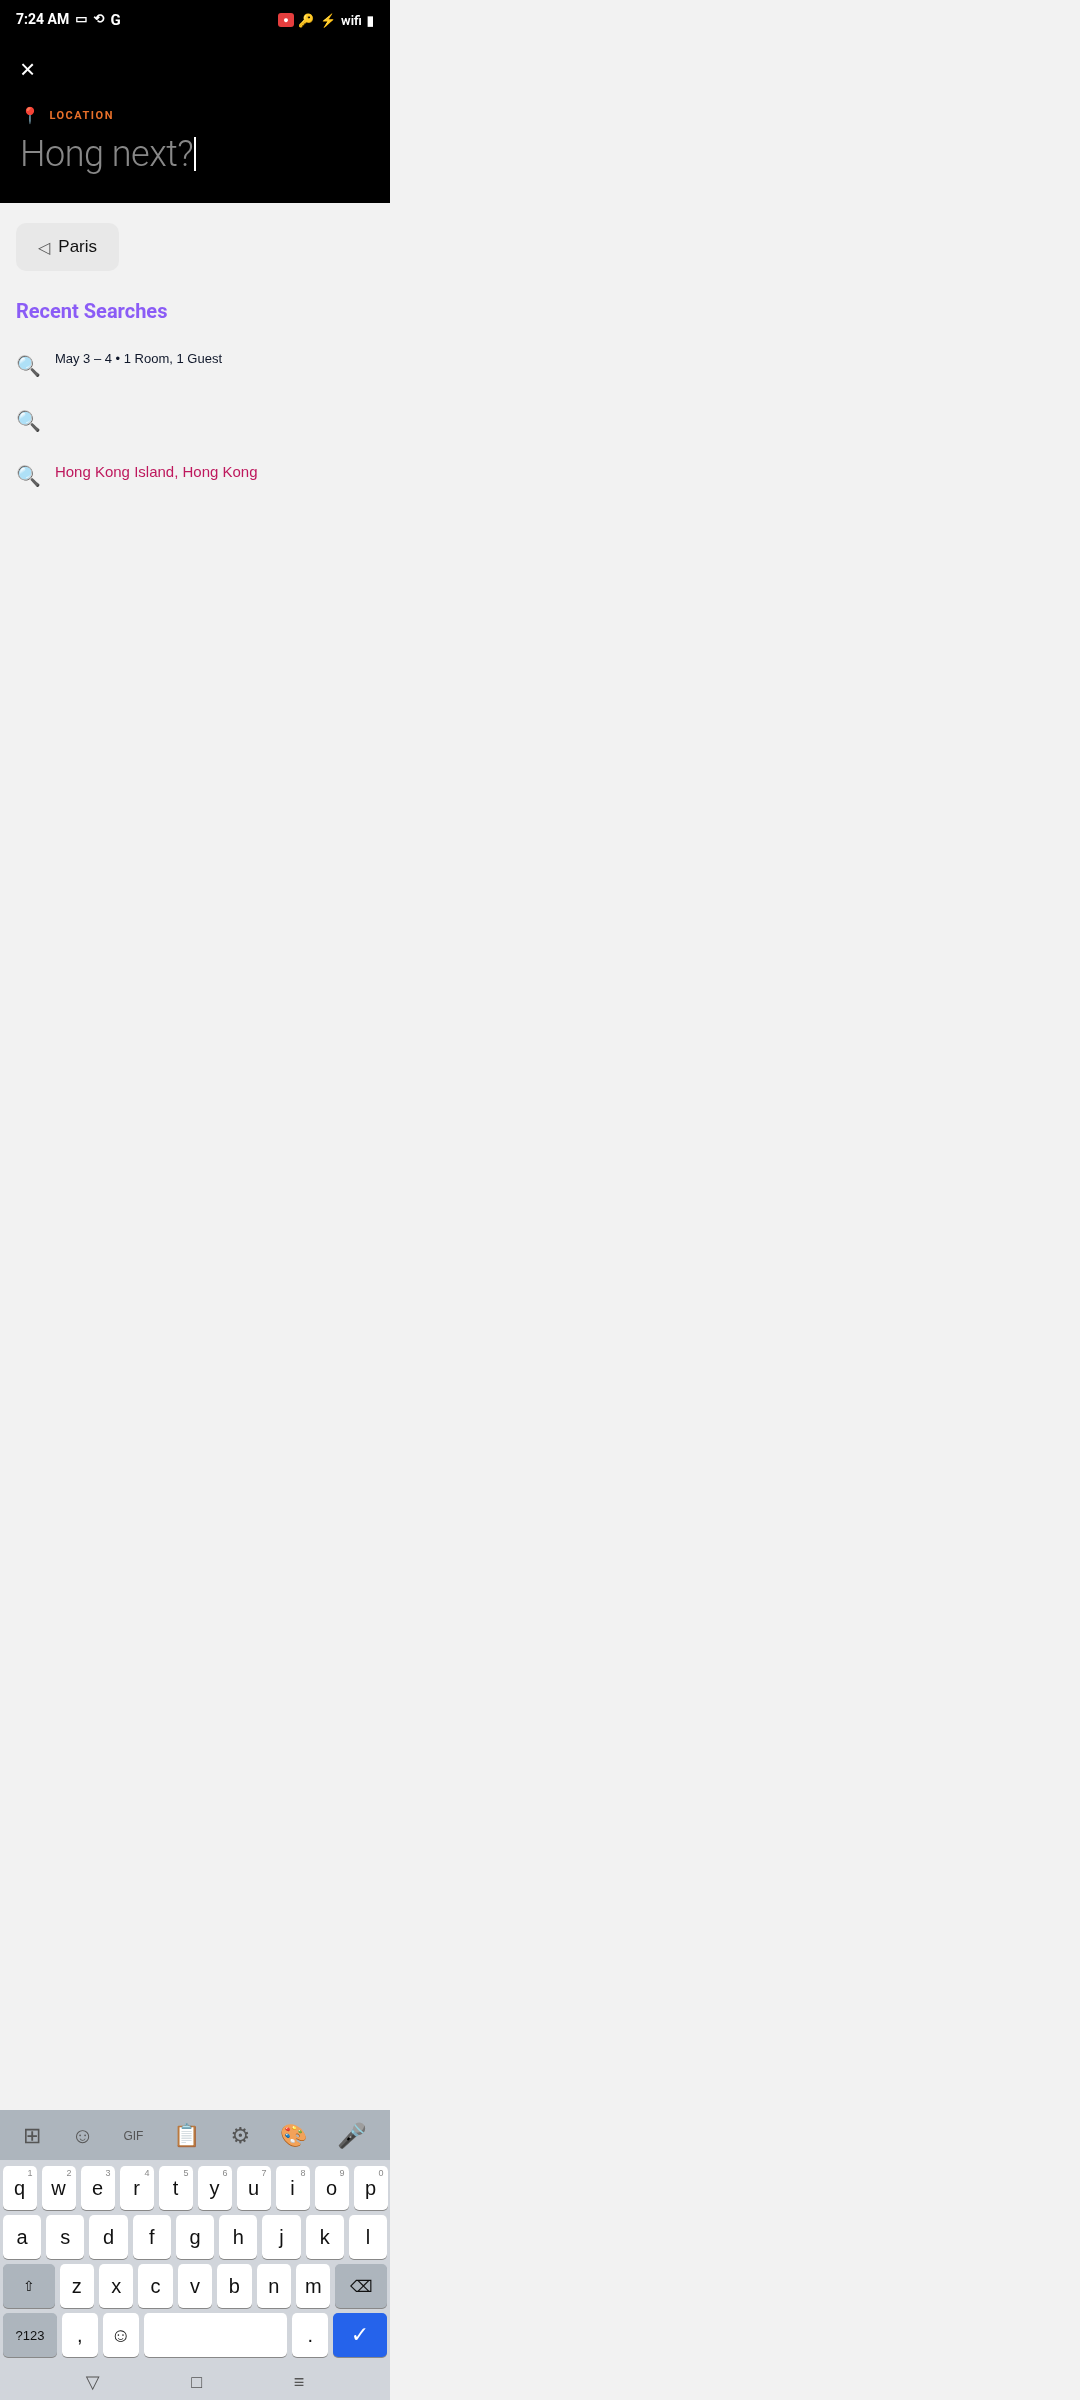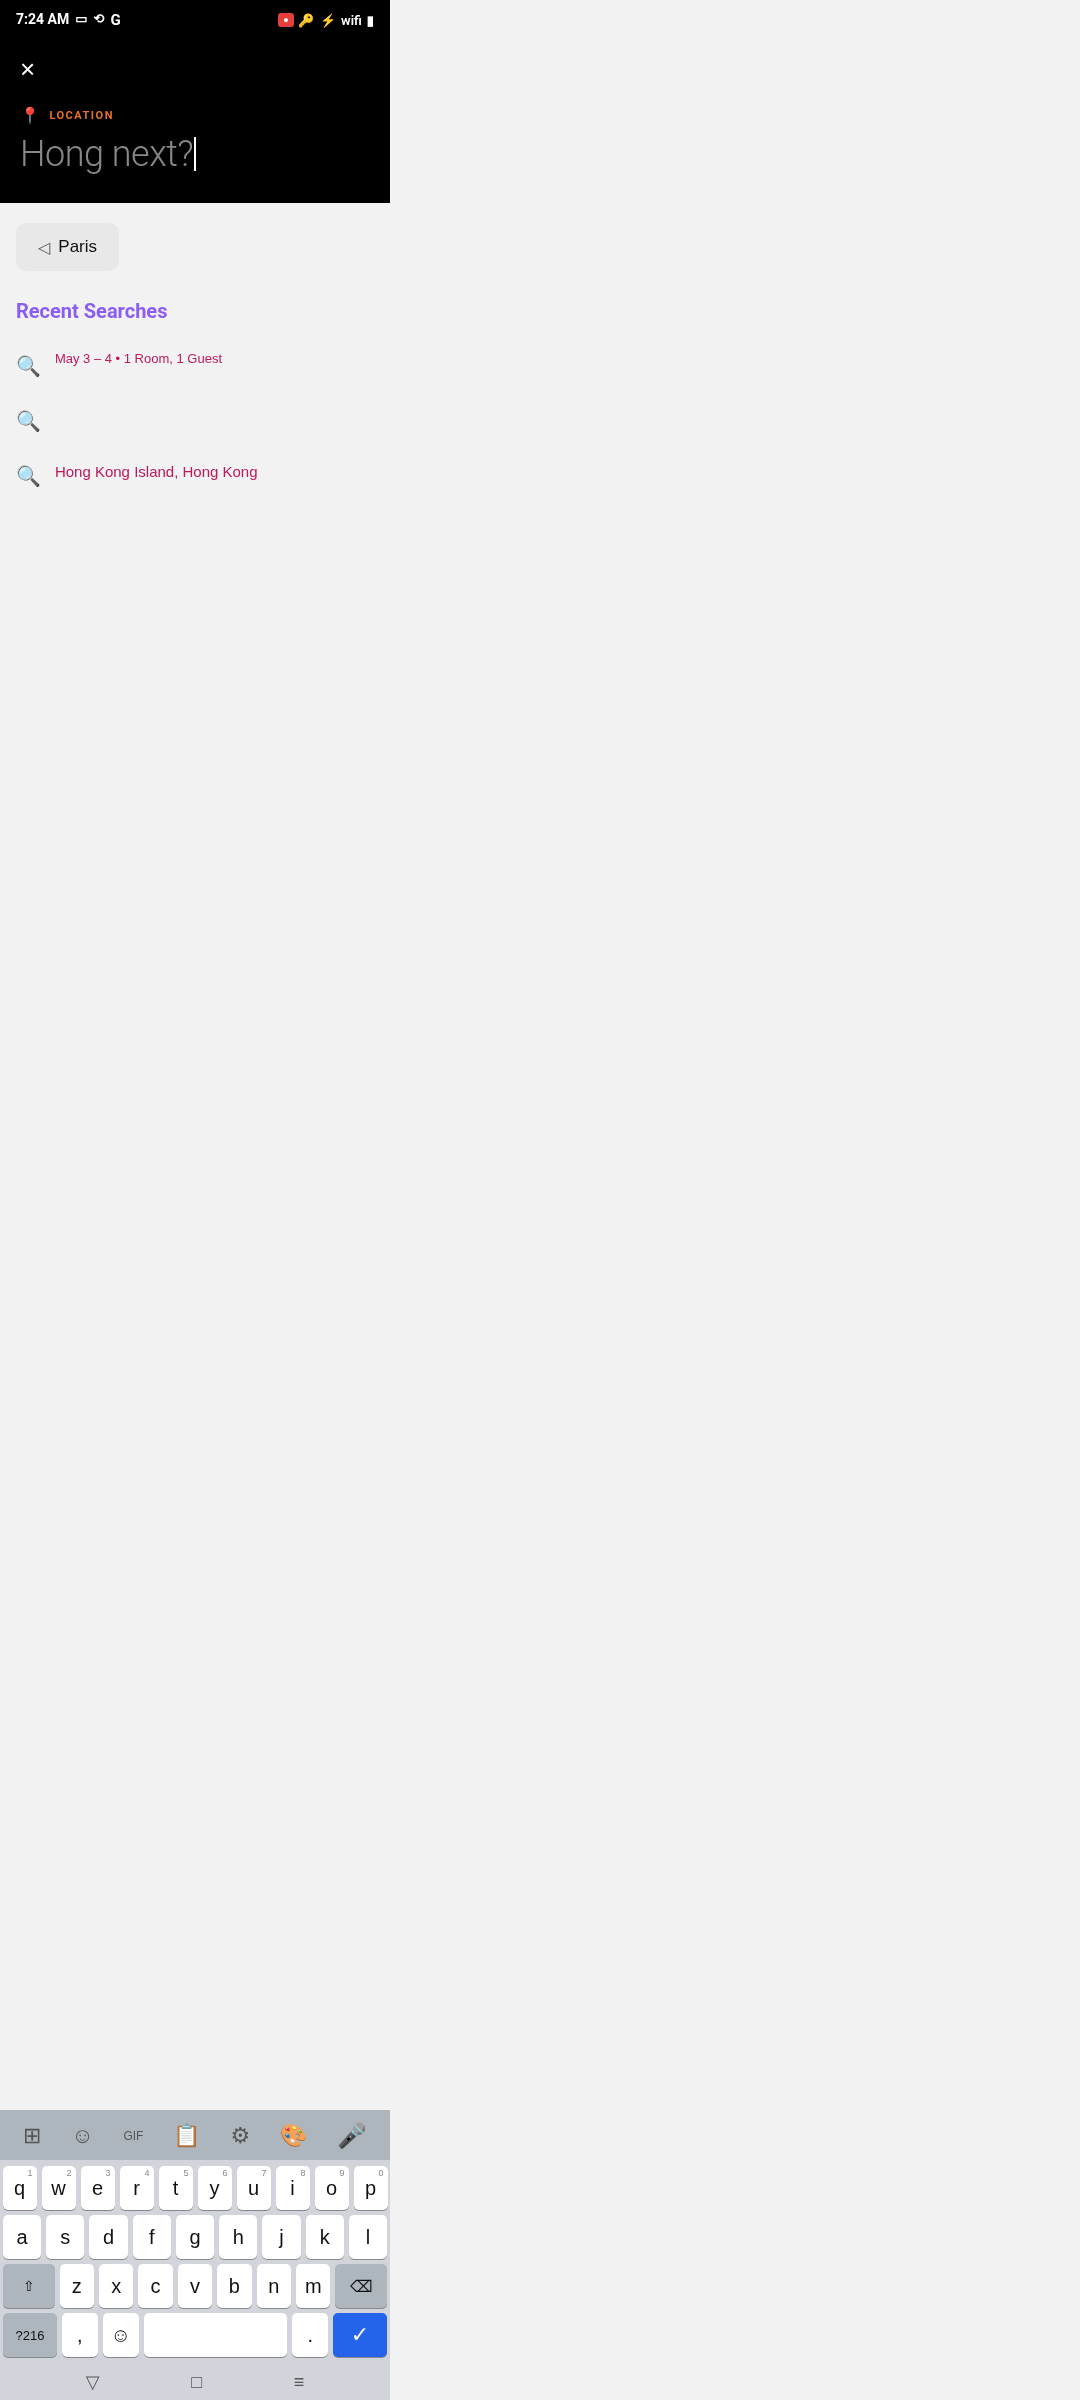--- a/index.html
+++ b/index.html
@@ -131,21 +131,21 @@
     .search-item-text { flex: 1; }
     .search-item-name {
       font-size: 17px;
       color: #111;
       font-weight: 400;
       line-height: 1.4;
       margin-bottom: 4px;
     }
     .search-item-meta {
       font-size: 13px;
-      color: #be185d;
+      color: #0f172a;
       font-weight: 400;
     }
     .search-item-partial {
       font-size: 15px;
       color: #be185d;
       line-height: 1.4;
     }
 
     
     .keyboard {
@@ -353,21 +353,21 @@
       <button class="key">x</button>
       <button class="key">c</button>
       <button class="key">v</button>
       <button class="key">b</button>
       <button class="key">n</button>
       <button class="key">m</button>
       <button class="key gray backspace">⌫</button>
     </div>
 
     <div class="key-row">
-      <button class="key gray wide" style="font-size:13px;">?216</button>
+      <button class="key gray wide" style="font-size:13px;">?123</button>
       <button class="key">,</button>
       <button class="key" style="font-size:20px;">☺</button>
       <button class="key space"></button>
       <button class="key">.</button>
       <button class="key enter">✓</button>
     </div>
   </div>
 
   <div class="nav-bar">
     <button class="nav-btn">▽</button>

